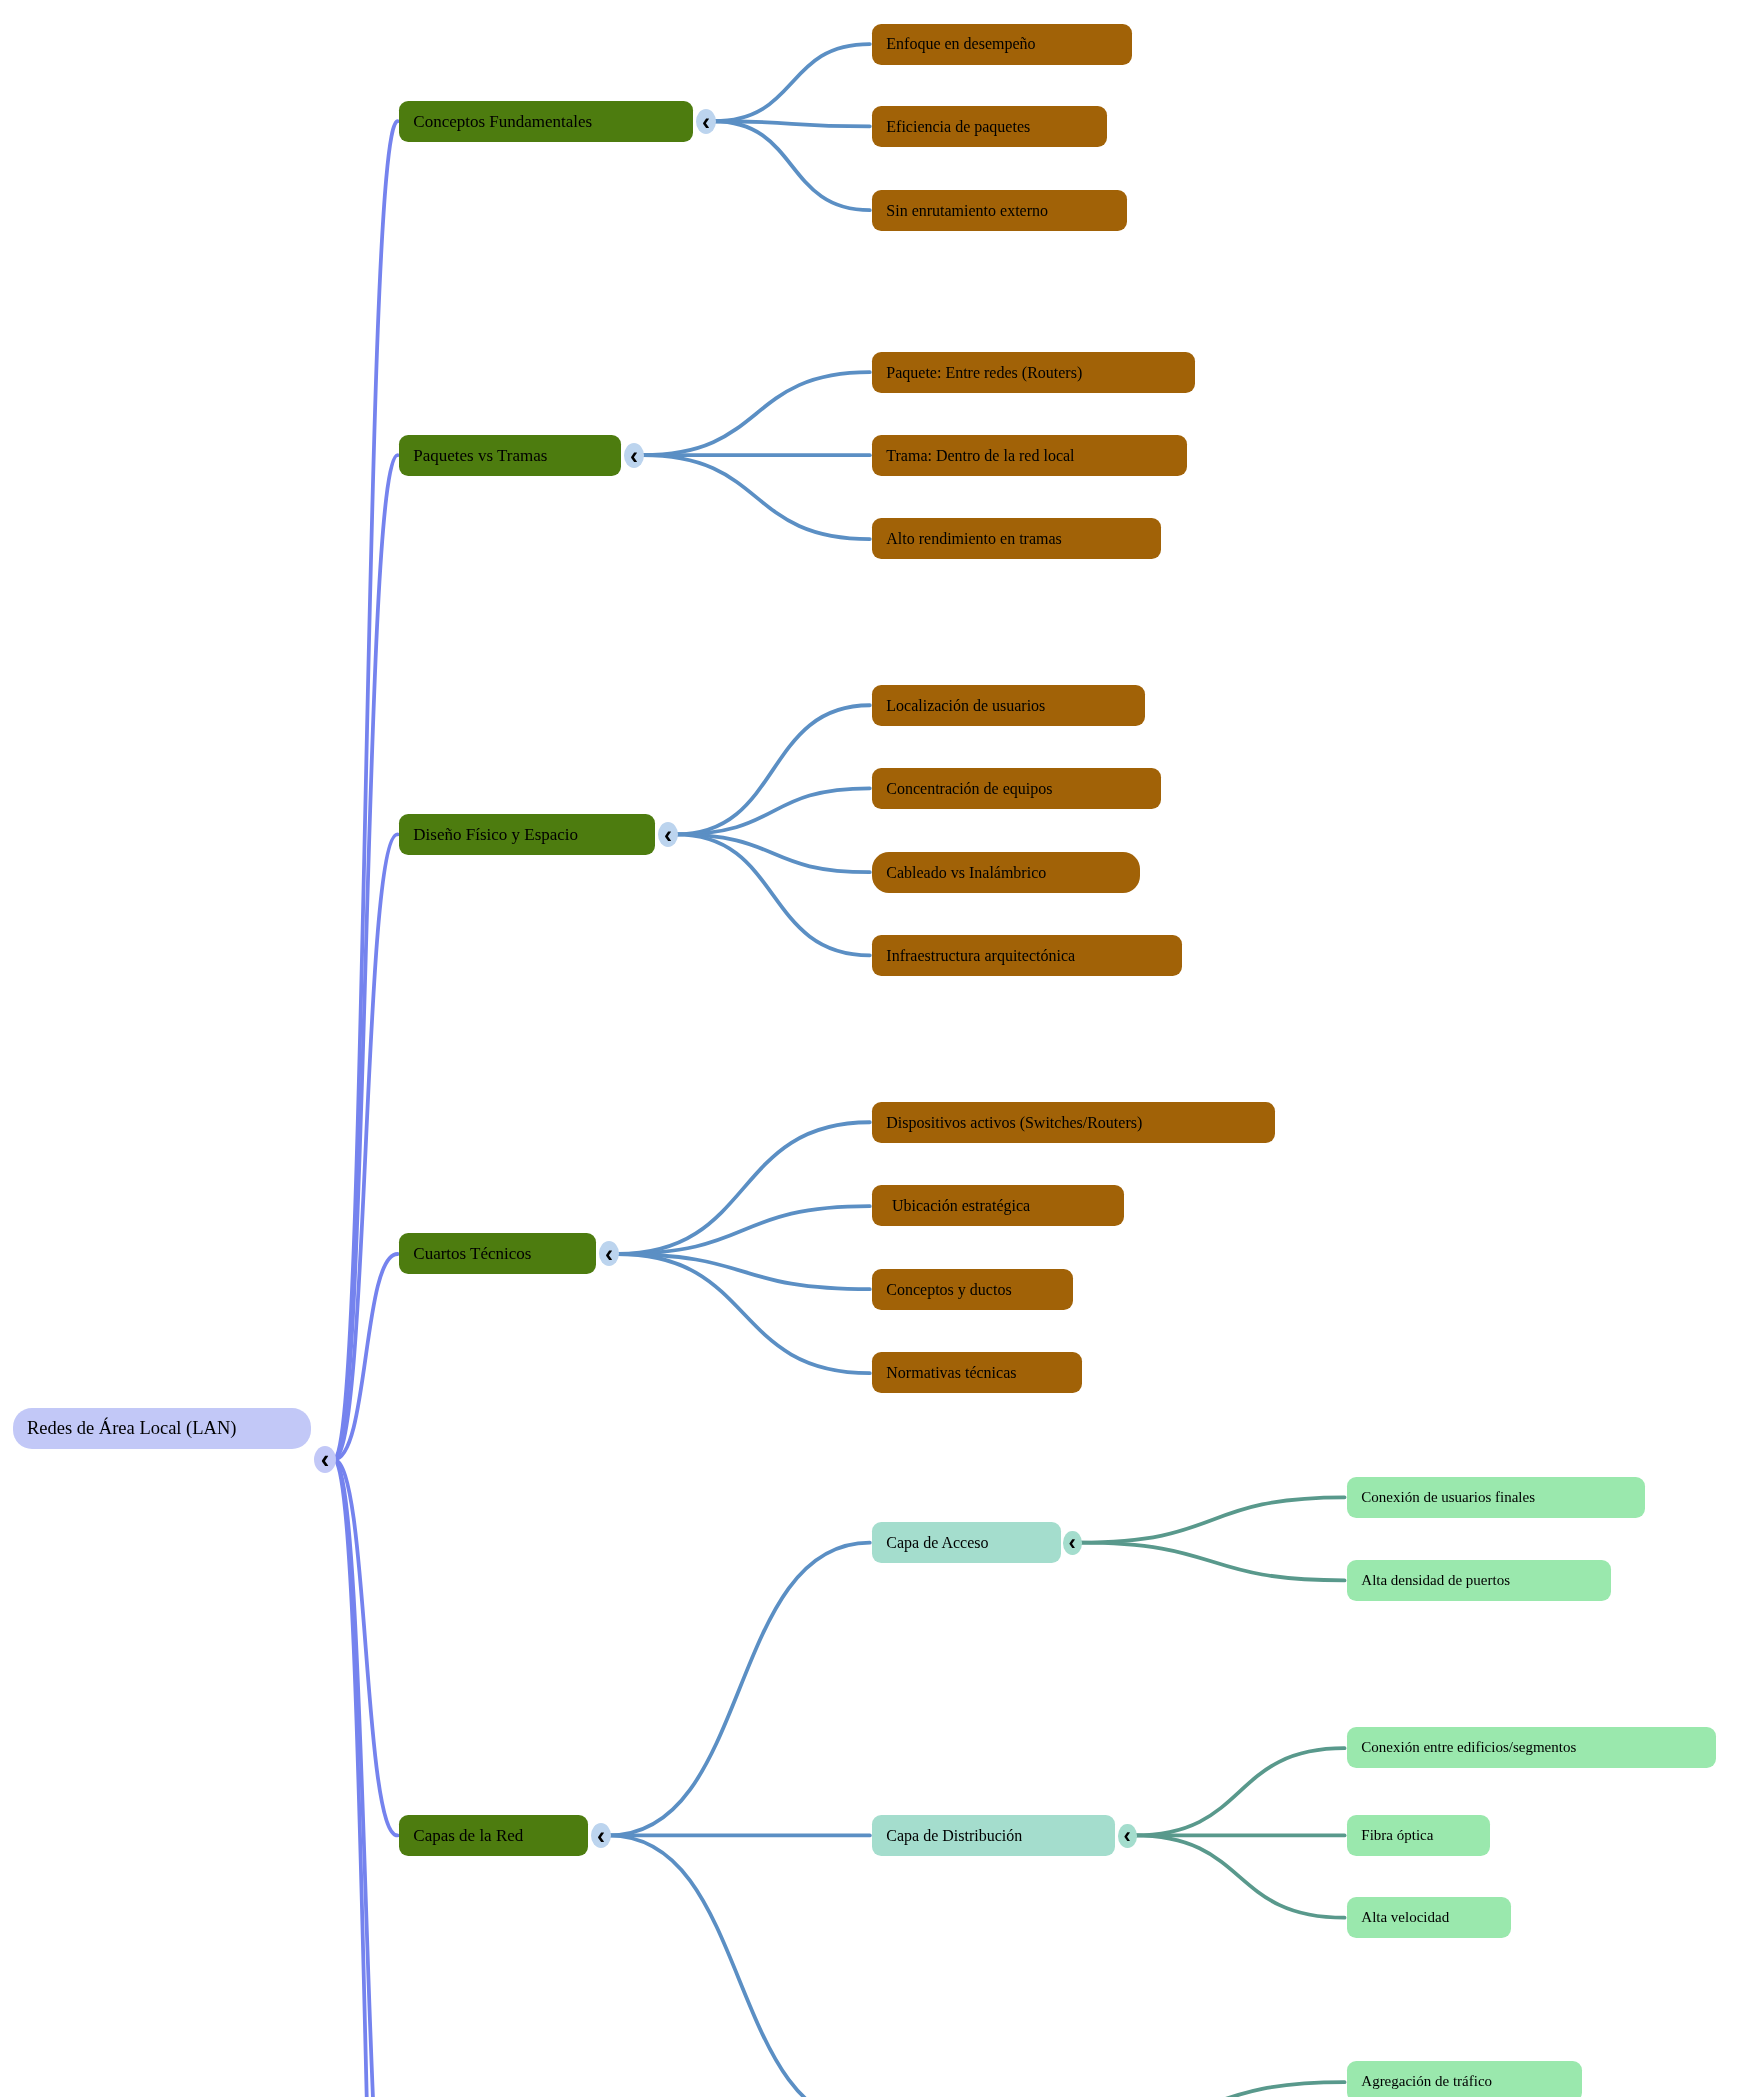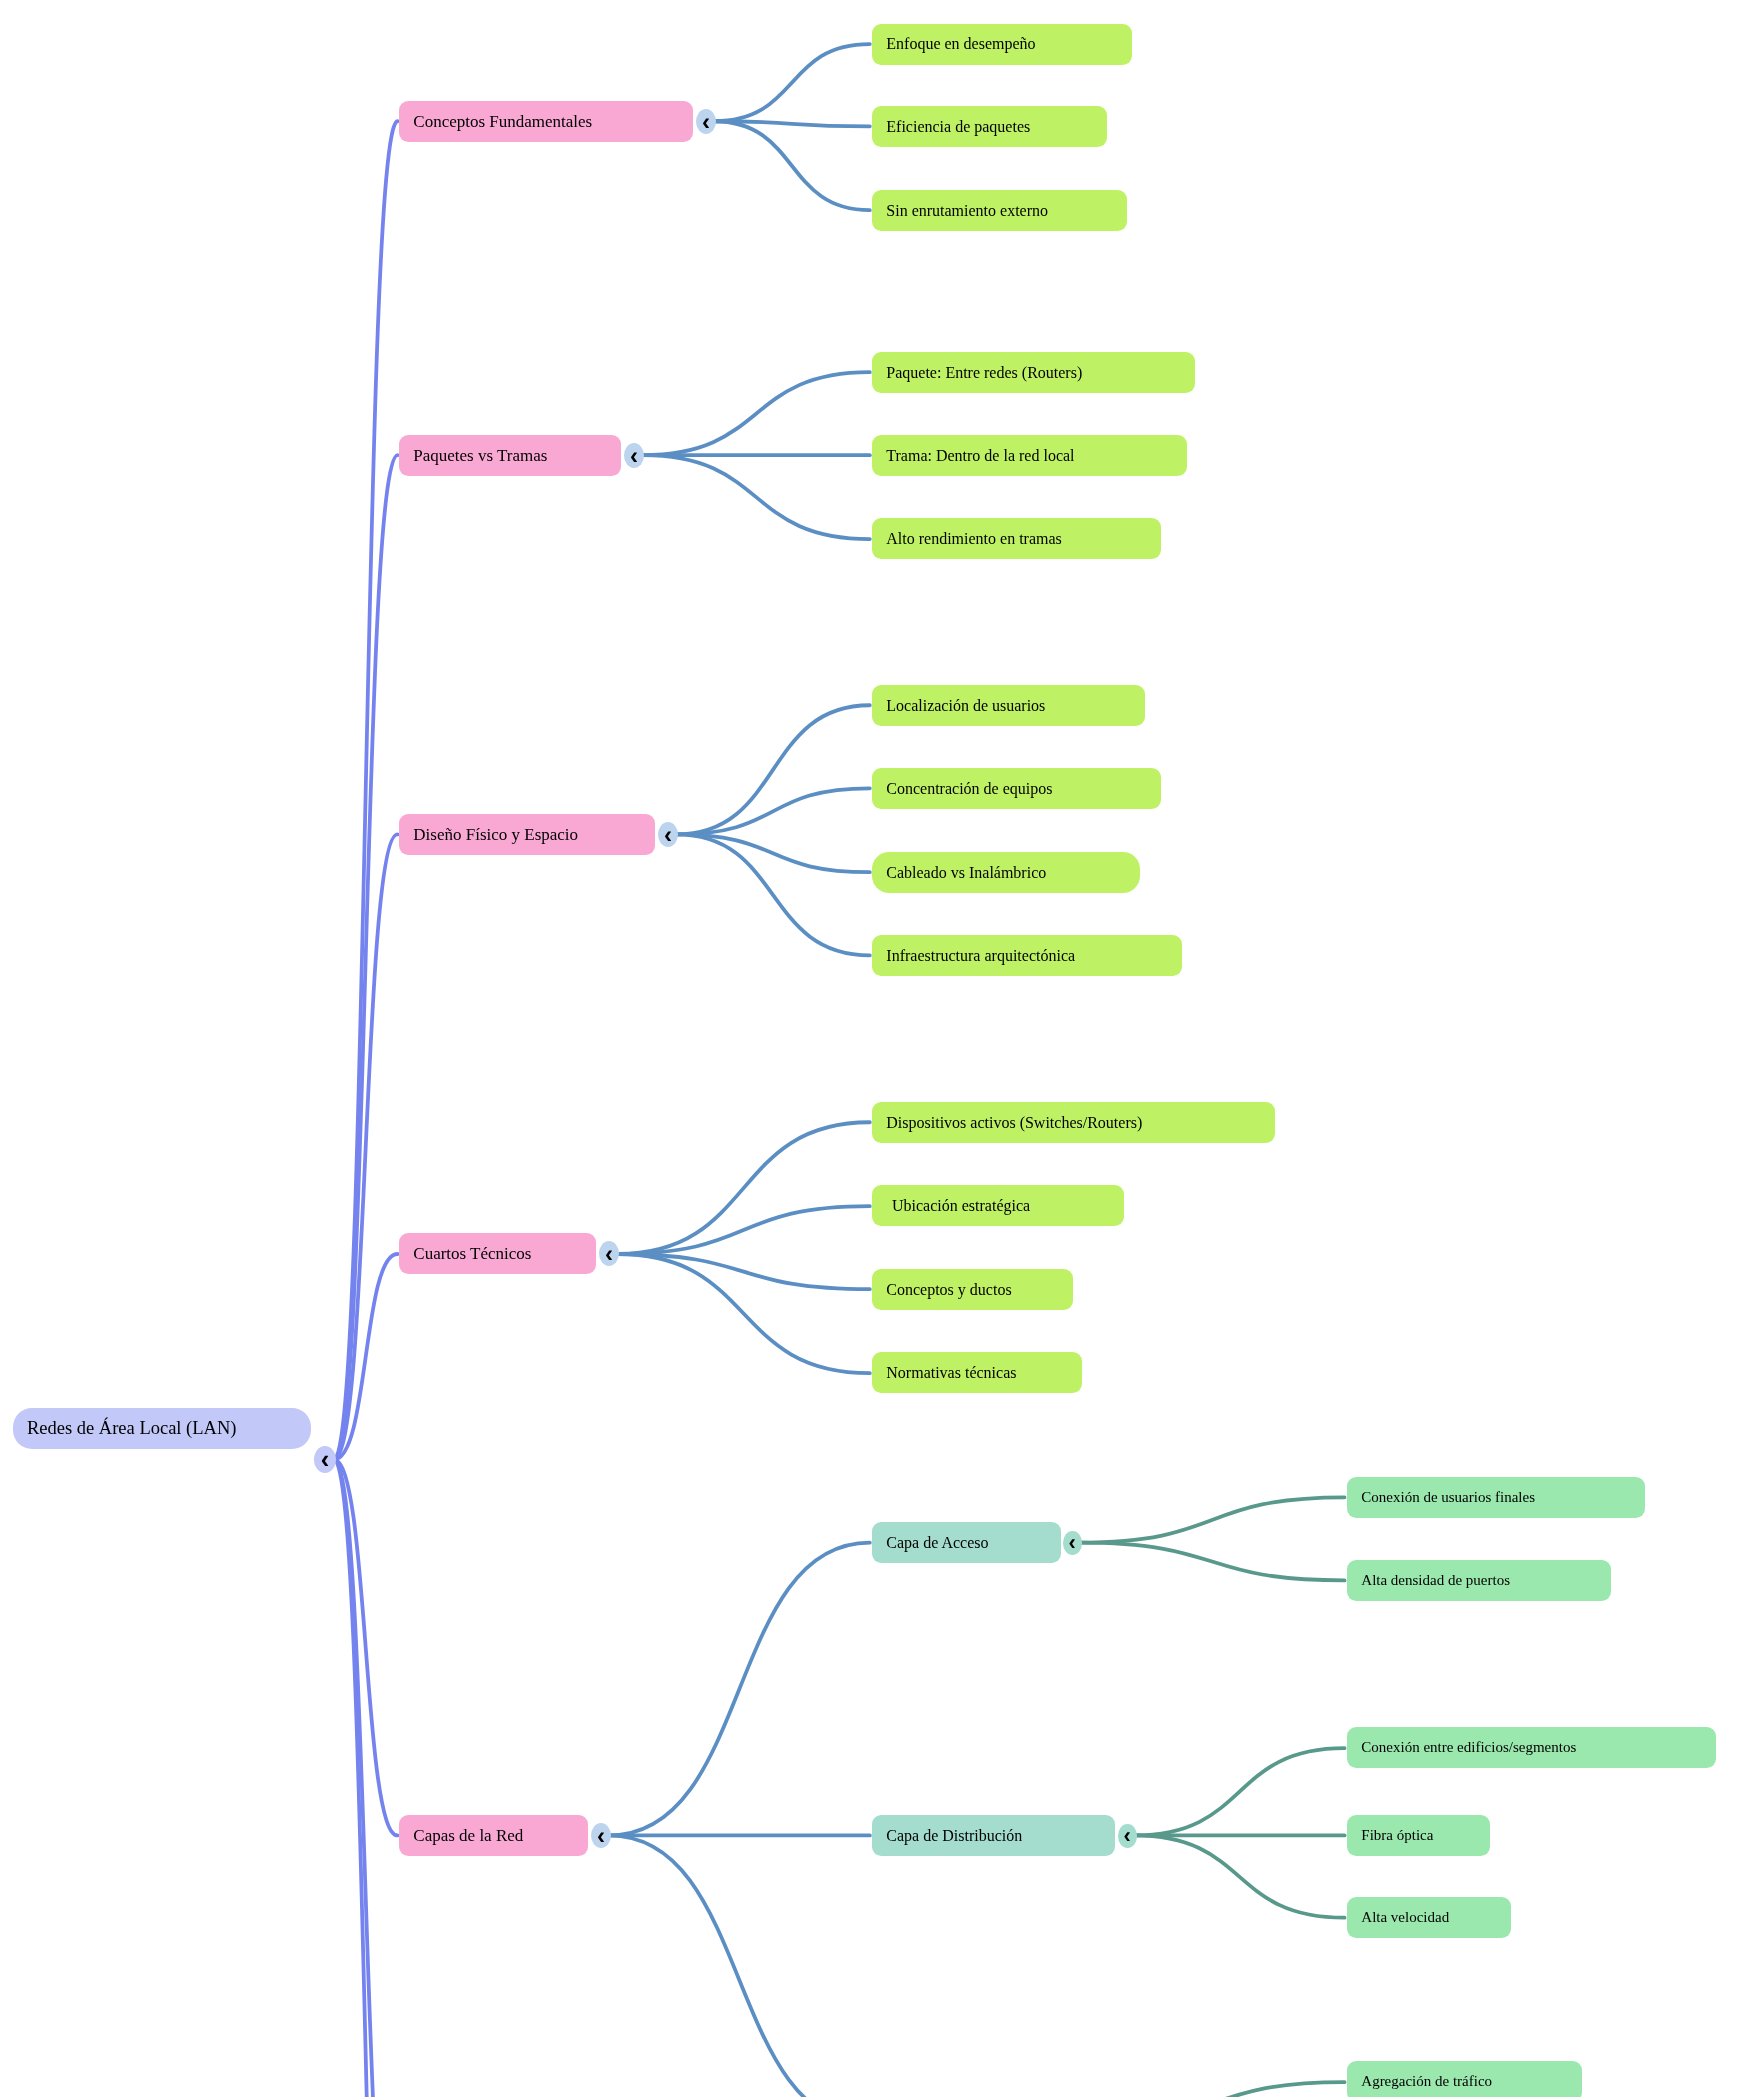--- a/index.html
+++ b/index.html
@@ -3,22 +3,22 @@
 <meta charset="utf-8">
 <style>
   html,body{margin:0;padding:0;background:#ffffff;}
   body{font-family:"Liberation Serif", "DejaVu Serif", serif;}
   #stage{position:relative;width:1756px;height:2826px;background:#ffffff;overflow:hidden;}
   #links{position:absolute;left:0;top:0;width:1756px;height:2826px;}
   .node{position:absolute;box-sizing:border-box;display:flex;align-items:center;
         border-radius:9.2px;padding:0 14.3px;color:#000;white-space:nowrap;
         font-family:"Liberation Serif","DejaVu Serif",serif;}
   .node-root{background:#c2c8f7;font-size:18.5px;}
-  .node-l1{background:#f9a8d4;font-size:17px;}
-  .node-l2{background:#bef264;font-size:16px;}
+  .node-l1{background:#4d7c0f;font-size:17px;}
+  .node-l2{background:#a16207;font-size:16px;}
   .node-l2b{background:#a4ddcd;font-size:16px;}
   .node-l3{background:#9ae8ad;font-size:15px;}
   .toggle{position:absolute;border-radius:50%;display:flex;align-items:center;
           justify-content:center;font-family:"Liberation Sans","DejaVu Sans",sans-serif;
           font-weight:bold;color:#000;}
   .tg-root{background:#c2c8f7;}
   .tg-blue{background:#bcd4ee;}
   .tg-green{background:#a4ddcd;}
 </style>
 </head>

